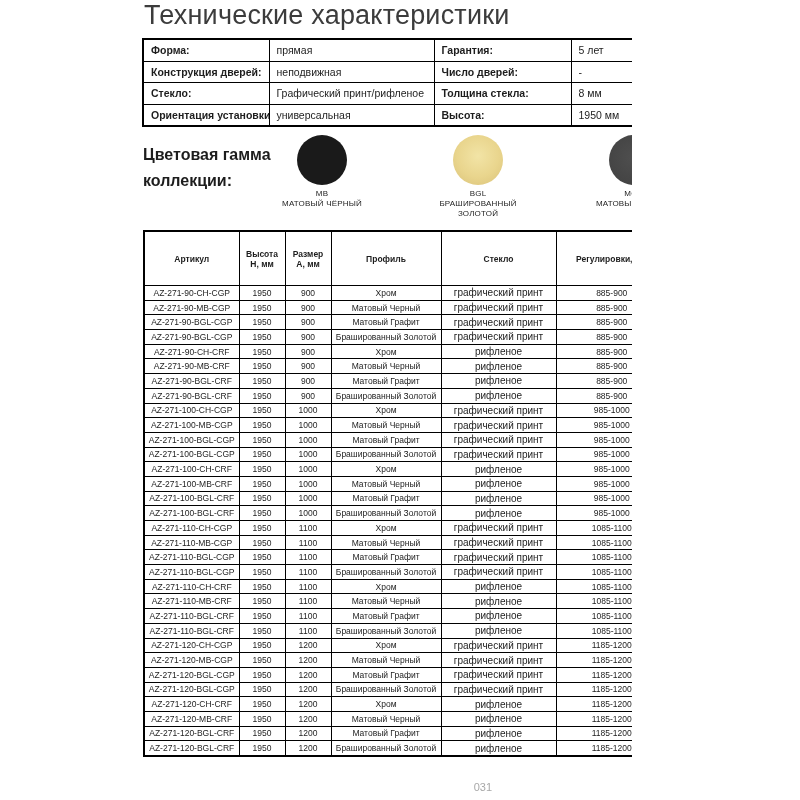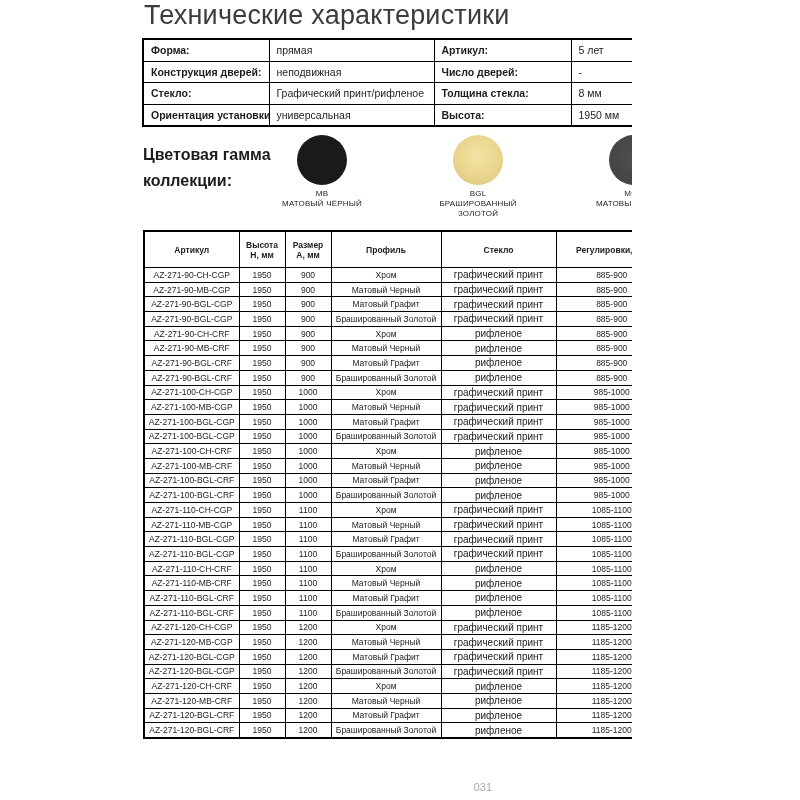--- a/index.html
+++ b/index.html
@@ -21,21 +21,21 @@
                   font-size:16px;font-weight:bold;line-height:26px;color:#1d1d1d;}
   .swatches{position:absolute;left:270px;top:135px;width:416px;display:flex;
             justify-content:space-between;}
   .swatch{width:104px;text-align:center;}
   .circle{width:50px;height:50px;border-radius:50%;margin:0 auto;}
   .sw-label{margin-top:4px;font-size:8px;line-height:10px;color:#1d1d1d;letter-spacing:.2px;}
 
   
   .parts-table{position:absolute;left:143px;top:230px;width:524px;border:2px solid #000;}
   .parts-table th{border:1px solid #000;height:27px;font-size:8.5px;font-weight:bold;
-                  padding:4px 2px;text-align:center;vertical-align:middle;line-height:10px;}
+                  padding:13px 2px;text-align:center;vertical-align:middle;line-height:10px;}
   .parts-table td{border:1px solid #000;height:13.7px;font-size:8.5px;padding:0 2px;
                   text-align:center;vertical-align:middle;white-space:nowrap;overflow:hidden;}
   .parts-table td.cell-glass{font-size:10px;}
 
   .footer-note{position:absolute;left:144px;top:798px;font-size:13.5px;color:#4d7c0f;}
   .page-number{position:absolute;right:140px;top:781px;font-size:11px;color:#a8a8a8;padding-left:45px;}
 </style>
 </head>
 <body>
 
@@ -47,21 +47,21 @@
     <colgroup>
         <col style="width:126px">
         <col style="width:165px">
         <col style="width:137px">
         <col style="width:92px">
       </colgroup>
     <tbody>
   <tr>
     <td class="sl">Форма:</td>
     <td class="sv">прямая</td>
-    <td class="sl">Артикул:</td>
+    <td class="sl">Гарантия:</td>
     <td class="sv">5 лет</td>
   </tr>
 
   <tr>
     <td class="sl">Конструкция дверей:</td>
     <td class="sv">неподвижная</td>
     <td class="sl">Число дверей:</td>
     <td class="sv">-</td>
   </tr>
 

